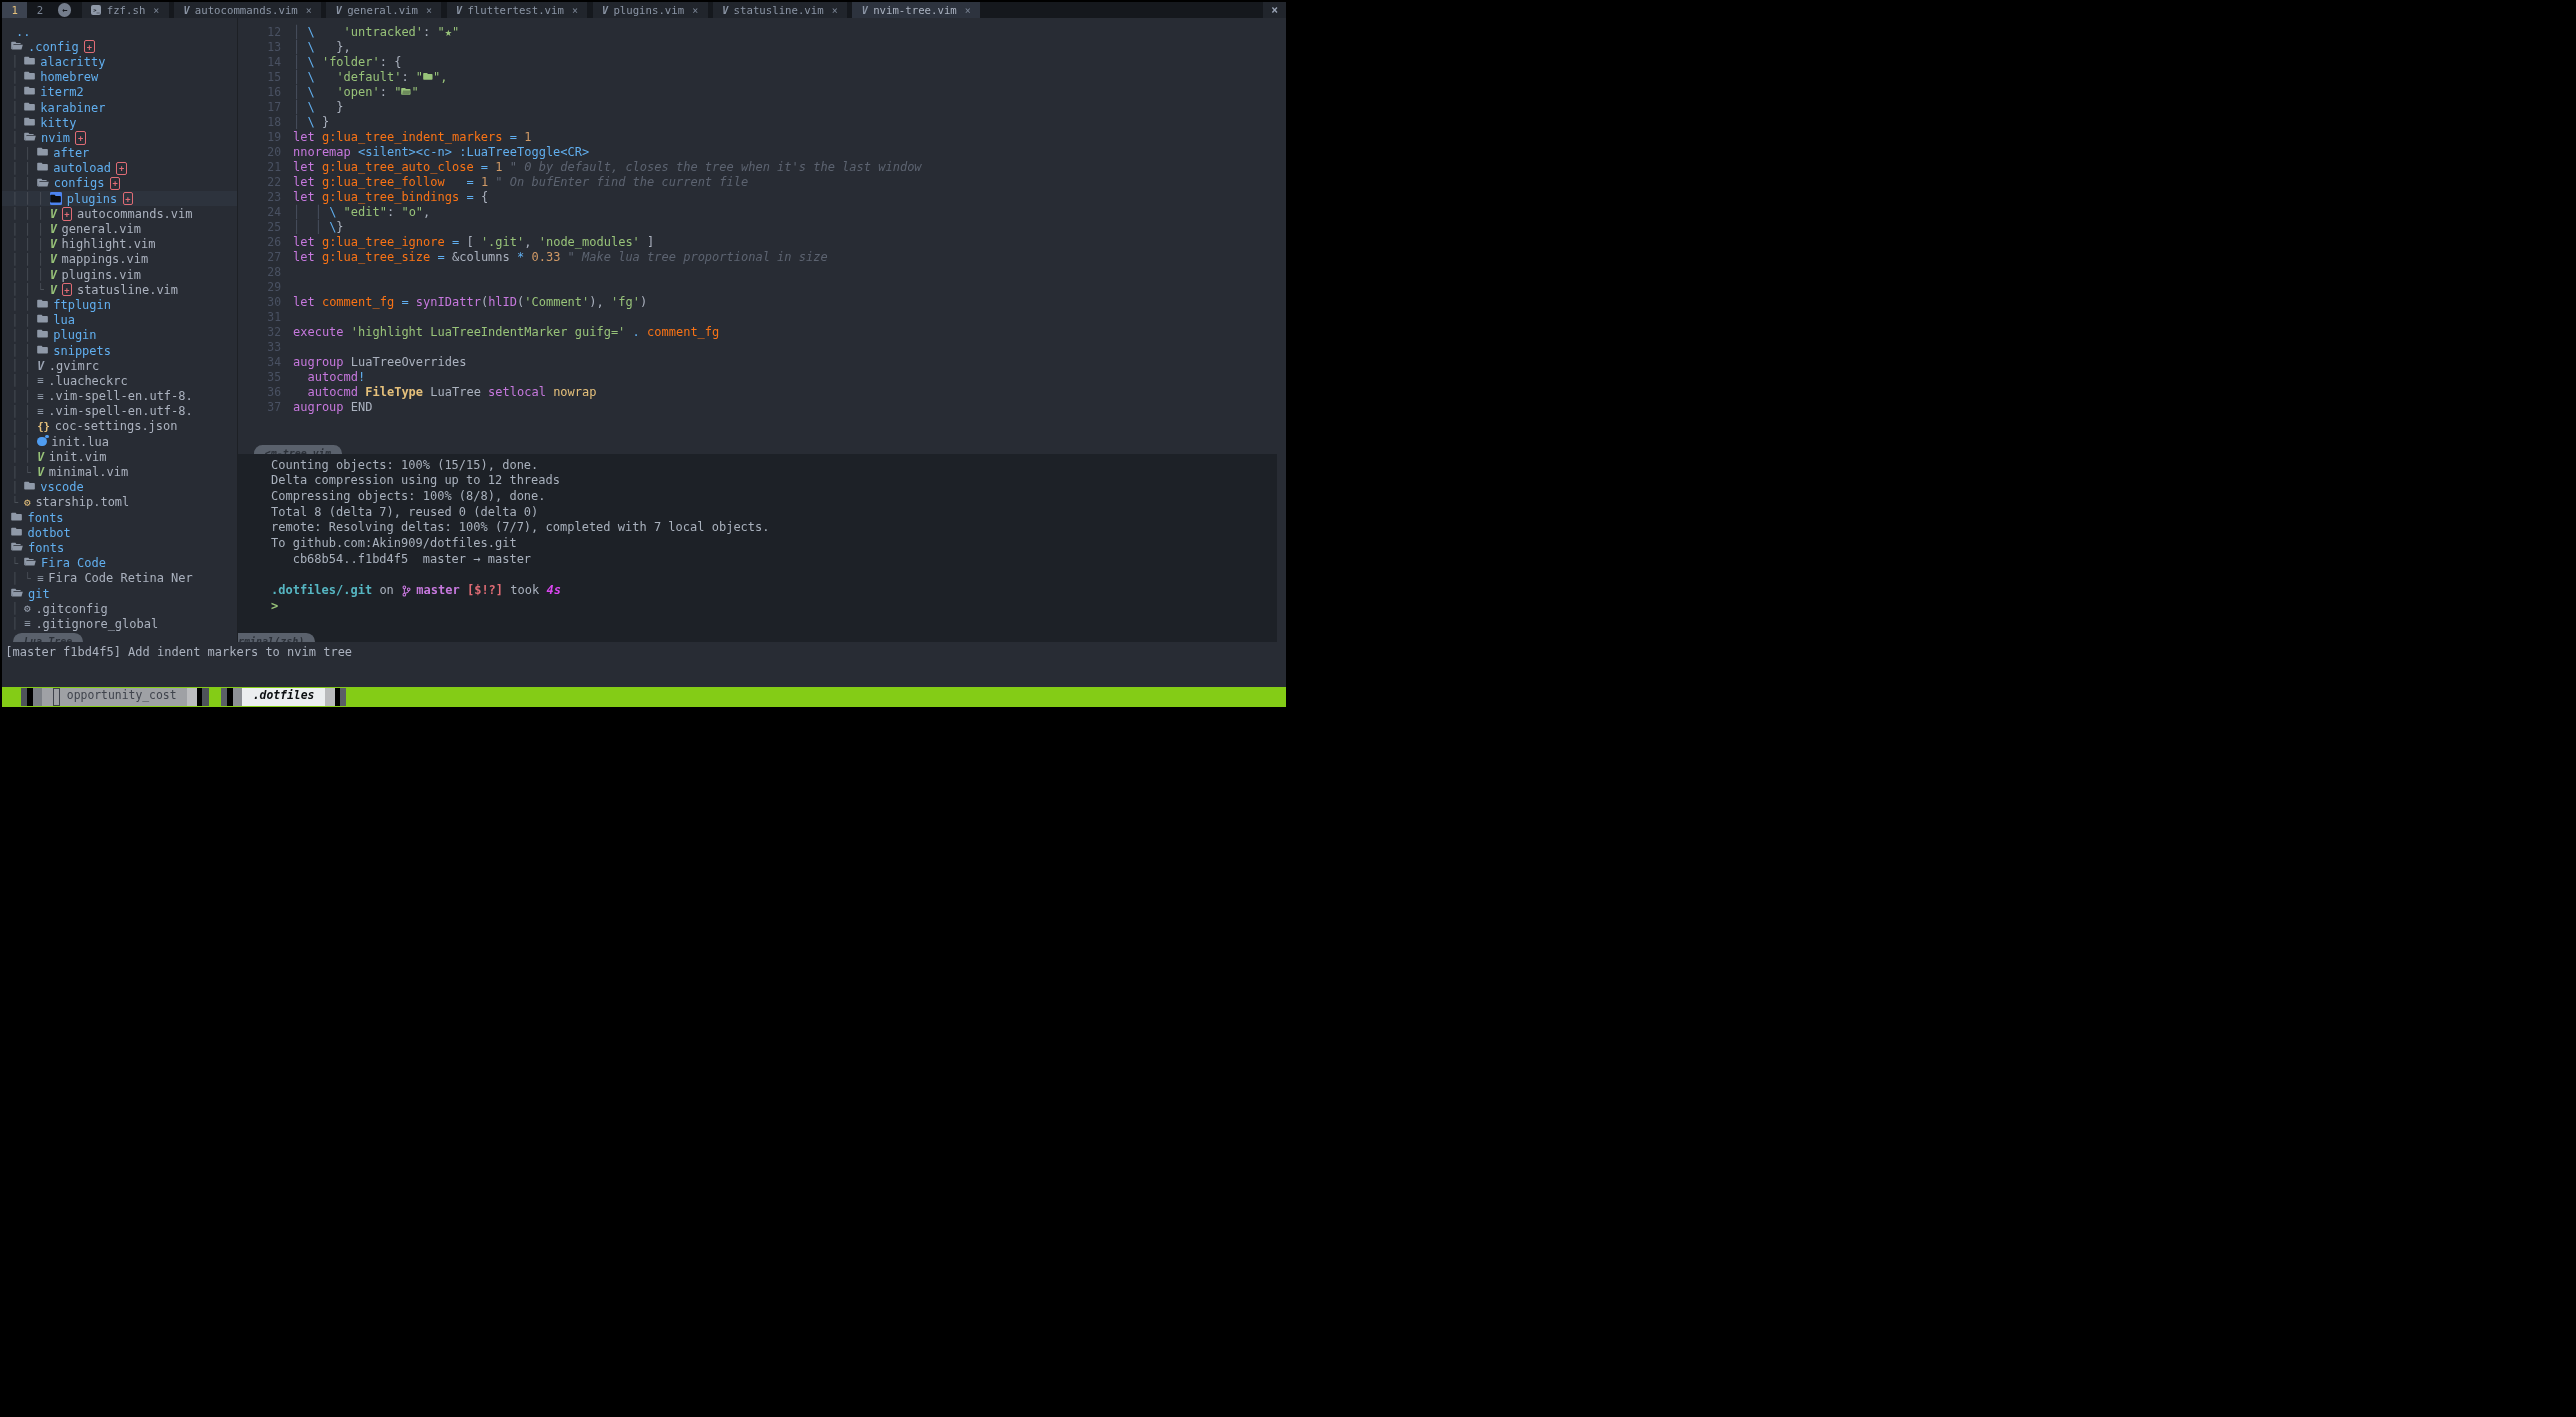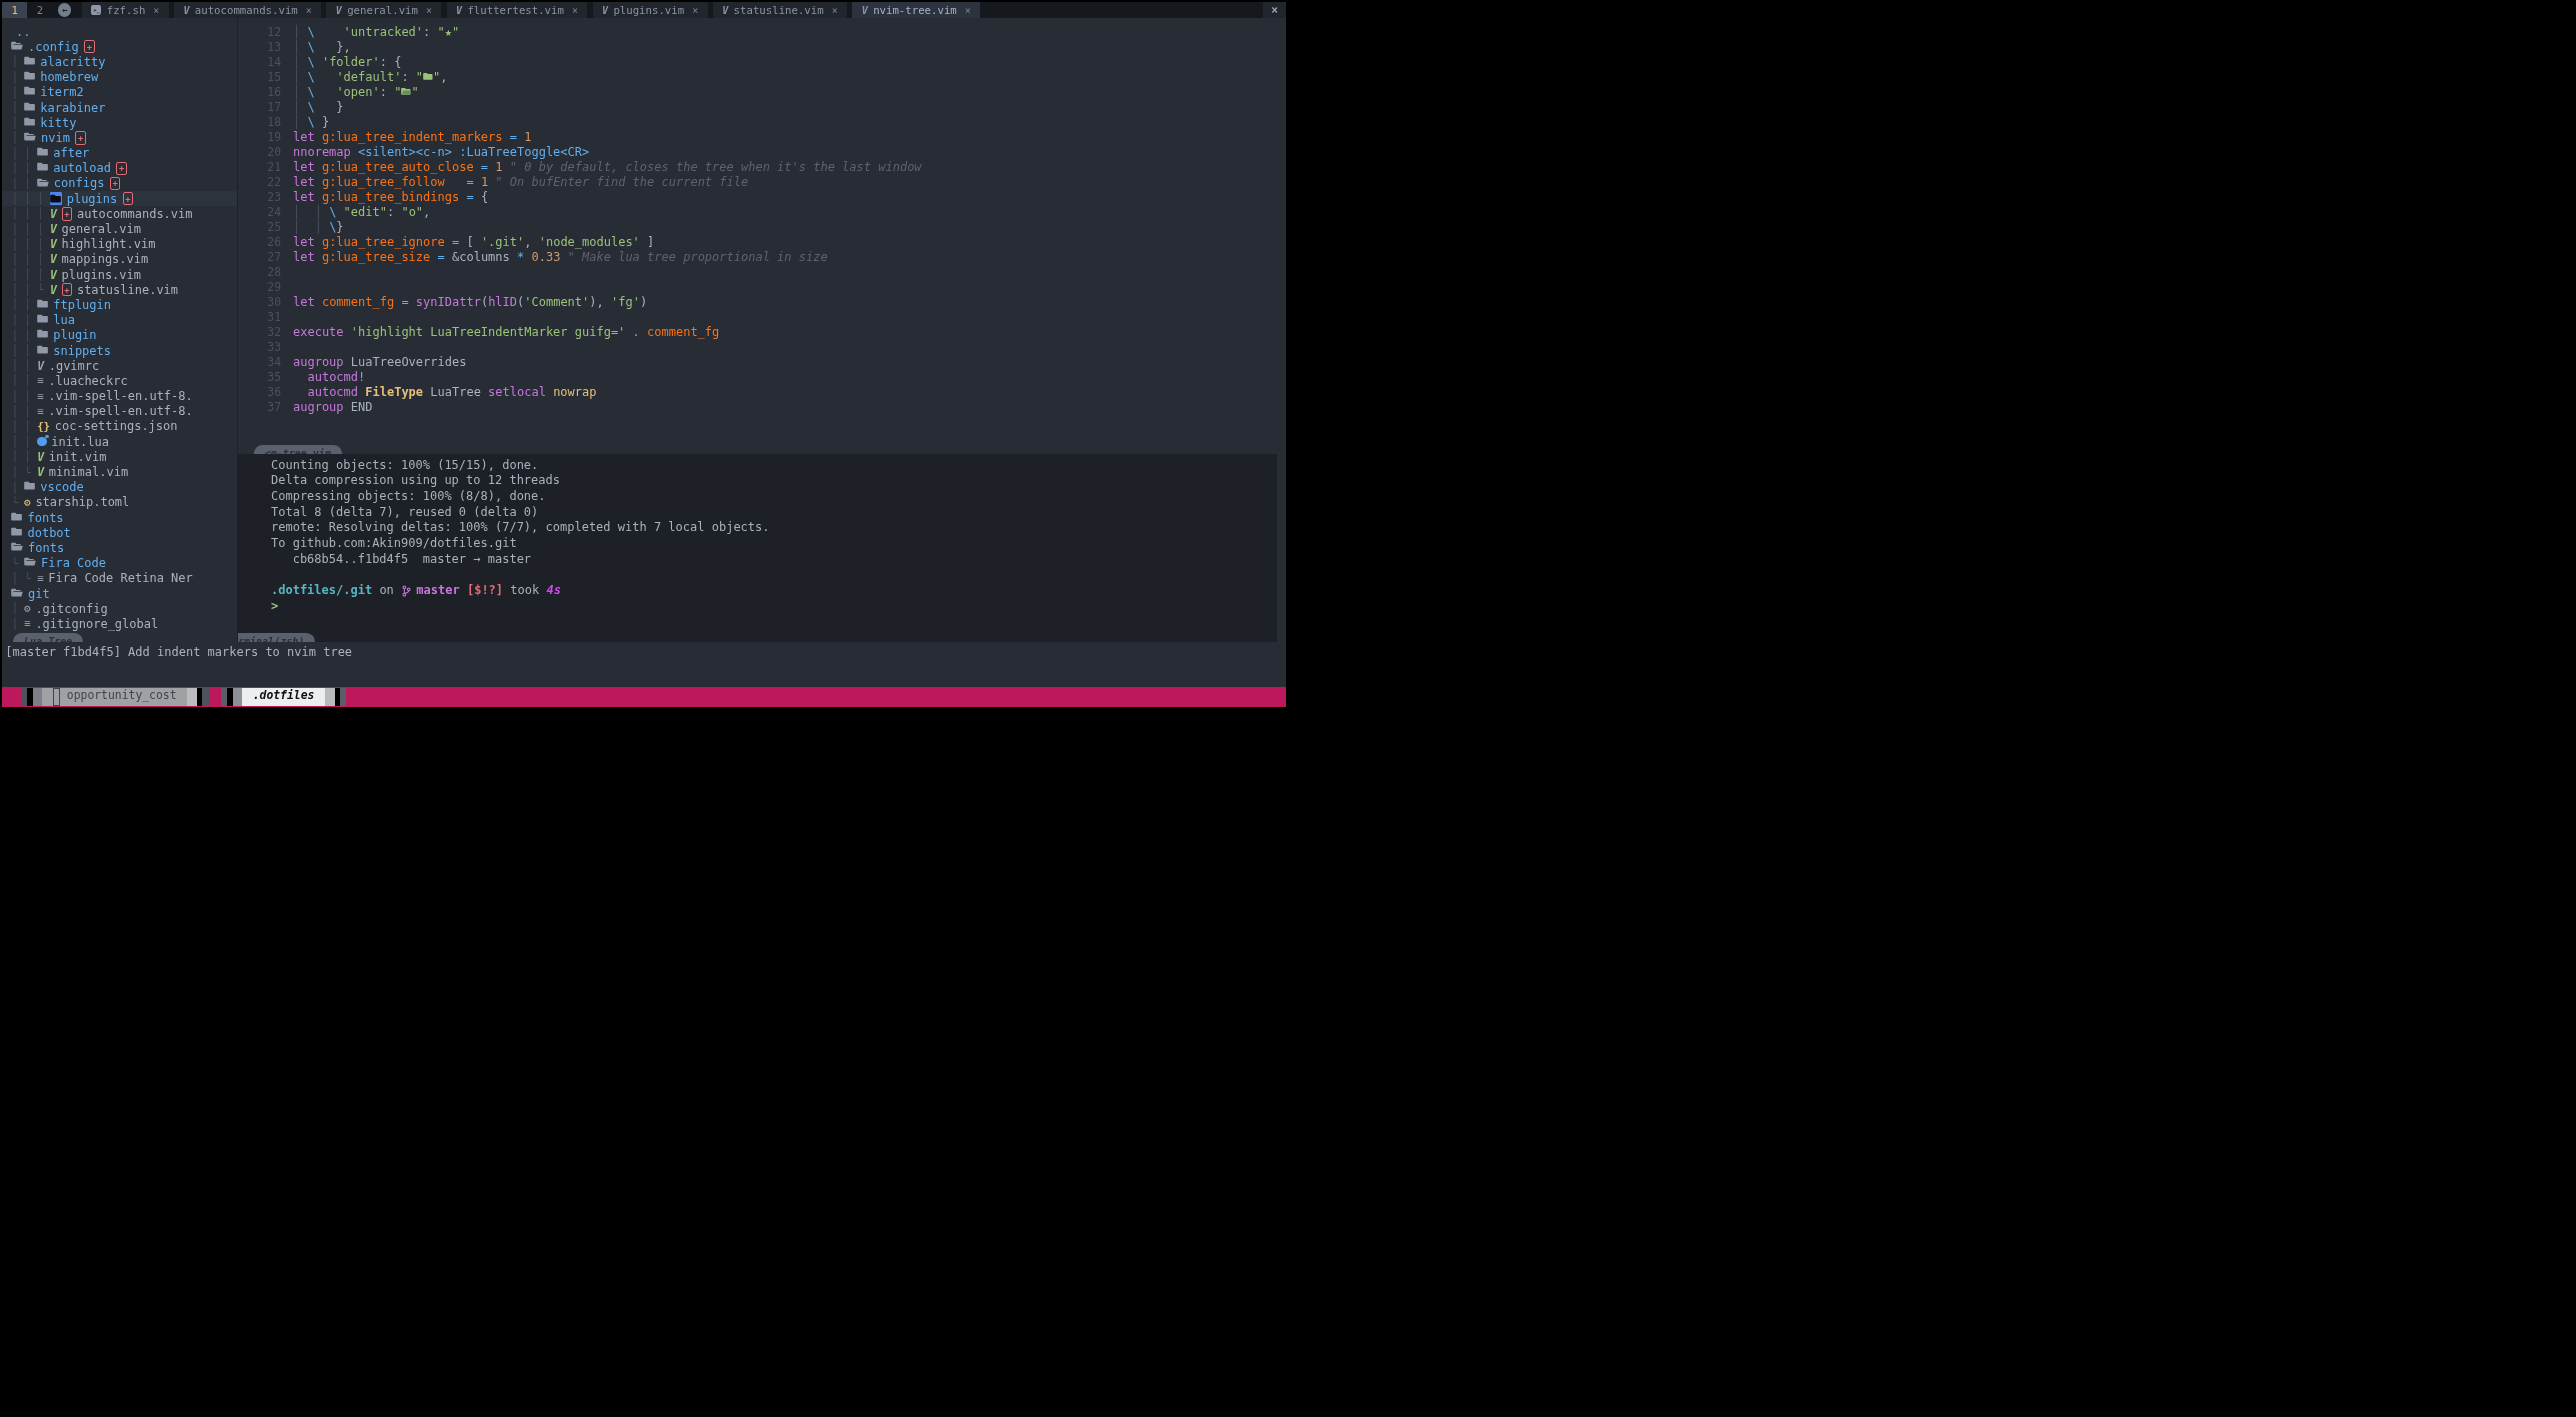--- a/index.html
+++ b/index.html
@@ -65,21 +65,21 @@
   .terminal{position:relative;flex:1;background:#1d2127;margin-right:9.4px;padding:4px 0 0 33px;overflow:hidden;}
   .tline{height:15.7px;font-size:12px;line-height:15.7px;color:#a9b1bd;white-space:pre;display:flex;align-items:center;}
   .tc{color:#56b6c2;font-weight:bold;} .tm{color:#c678dd;font-weight:bold;}
   .tr{color:#e06c75;font-weight:bold;} .ty2{color:#d946ef;font-weight:bold;font-style:italic;}
   .tg2{color:#98c379;font-weight:bold;}
   .bric{margin:0 5.3px 0 1.3px;display:inline-flex;}
 
   
   .msgarea{height:45px;background:#282c34;flex:0 0 auto;}
   .msgline{padding:2.7px 0 0 3.3px;font-size:12px;color:#abb2bf;white-space:pre;}
-  .tmuxbar{flex:1;background:#be185d;display:flex;align-items:center;padding-left:18.7px;text-align:right;}
+  .tmuxbar{flex:1;background:#84cc16;display:flex;align-items:center;padding-left:18.7px;text-align:right;}
   .seg{display:flex;height:17.4px;margin-right:12px;}
   .seg span{display:block;height:100%;}
   .seg .main-blk{display:flex;align-items:center;padding:0 10.7px;font-size:11.4px;white-space:nowrap;}
   .seg1 .main-blk{background:#9fa1a5;color:#3f434c;}
   .seg2 .main-blk{background:#eceef0;color:#0d0f12;font-weight:bold;font-style:italic;}
   .win-ico{width:7.4px;height:7.4px;border:1.3px solid #3f434c;margin-right:6.7px;box-sizing:border-box;}
   .b-dark{width:6.7px;background:#4e525a;} .b-gap{width:5.3px;background:#000;}
   .b-mid{width:9.4px;background:#7c8086;} .b-lite{width:9.4px;background:#bcbdbf;}
   .seg2 .b-dark{background:#5a5e66;} .seg2 .b-mid{background:#8d9095;} .seg2 .b-lite{background:#b9babc;}
 </style>

